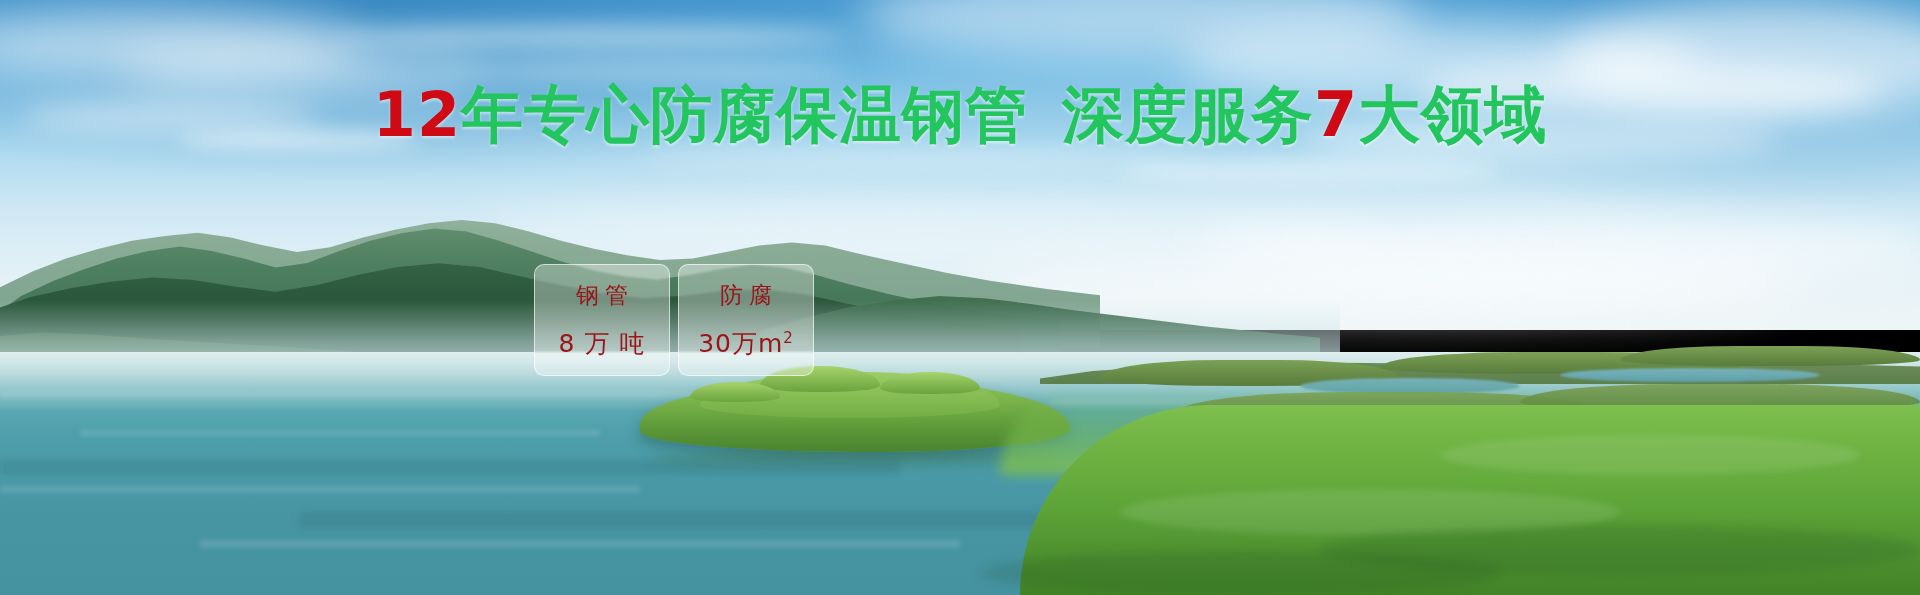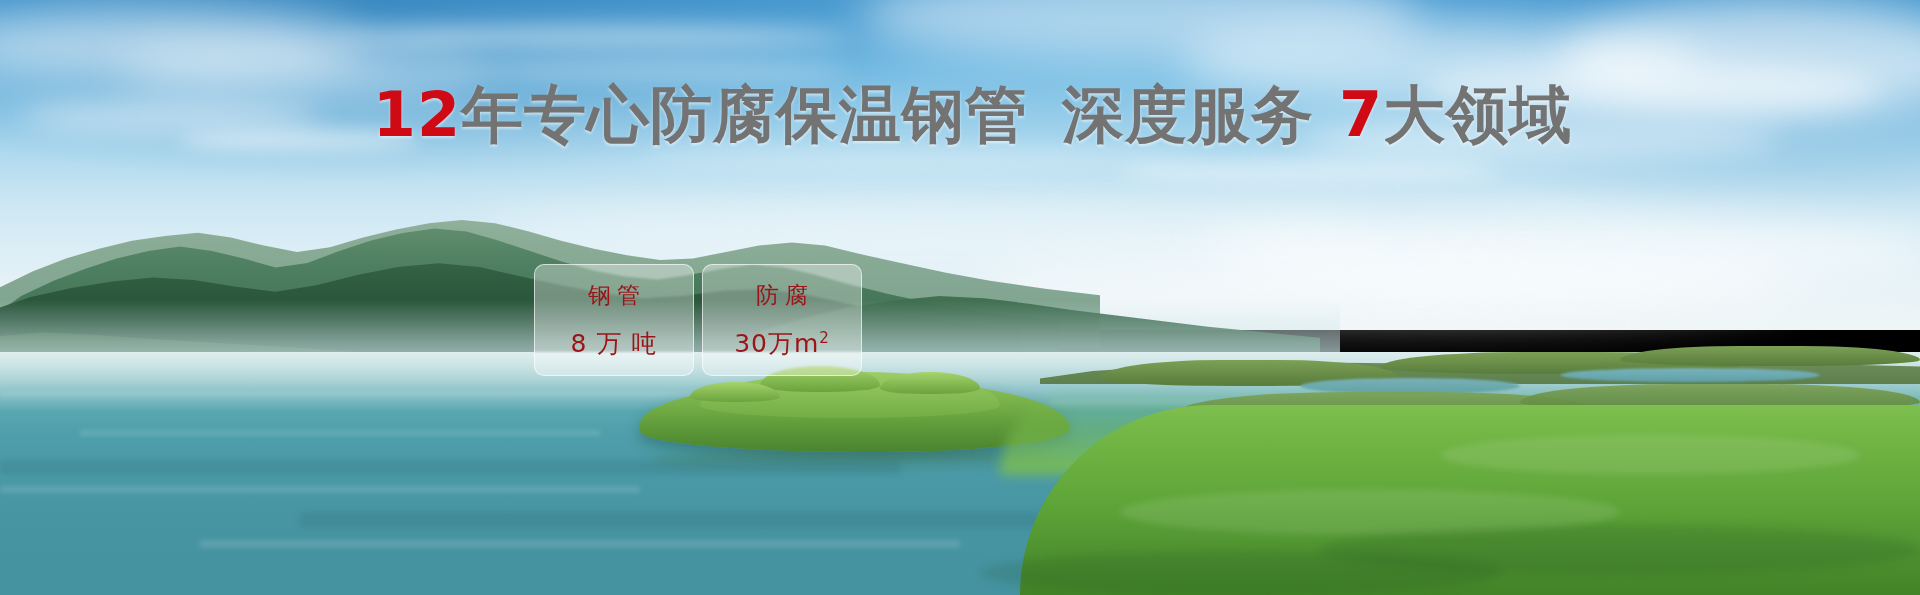--- a/index.html
+++ b/index.html
@@ -172,48 +172,47 @@
 
   
   .headline{
     position:absolute; left:0; top:84px; width:1920px;
     text-align:center; white-space:nowrap;
     font-size:62px; font-weight:bold; line-height:1;
     letter-spacing:1px;
     font-family:"DejaVu Sans","Liberation Sans",sans-serif;
   }
   .headline .dark{
-    color:#737373;
+    color:#22c55e;
     text-shadow:0 2px 3px rgba(255,255,255,.55);
   }
   .headline .red{
     color:#cf0a14;
     text-shadow:0 2px 3px rgba(255,255,255,.5);
-    margin-left:25px;
   }
   .headline .gap{ display:inline-block; width:34px; }
 
   .subpill{
     position:absolute; left:50%; top:172px; transform:translateX(-50%);
     border:2px solid #3d4a4a;
     border-radius:28px;
     padding:8px 30px 10px;
     font-size:25px; color:#15202a; letter-spacing:2px;
     font-family:"DejaVu Sans","Liberation Sans",sans-serif;
     background:rgba(255,255,255,.06);
     white-space:nowrap;
   }
 
   
   .cards{
     position:absolute; left:534px; top:264px;
     display:flex; gap:8px;
   }
   .card{
-    width:160px; height:112px;
+    width:136px; height:112px;
     background:rgba(255,255,255,.34);
     border:1px solid rgba(255,255,255,.62);
     border-radius:10px;
     display:flex; flex-direction:column; align-items:center; justify-content:center;
     backdrop-filter:blur(1px);
   }
   .card-label{
     font-size:23px; color:#9b1418; letter-spacing:6px; text-indent:6px;
     font-family:"DejaVu Sans","Liberation Sans",sans-serif;
     margin-bottom:16px;

